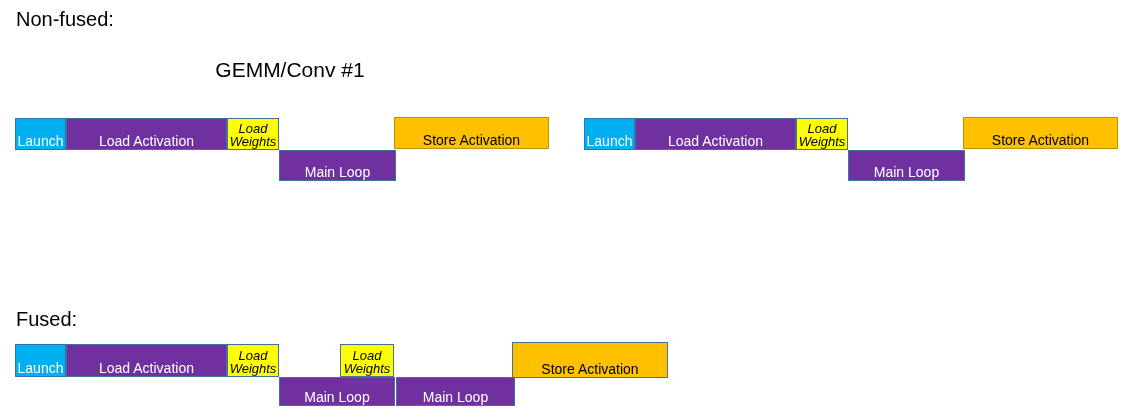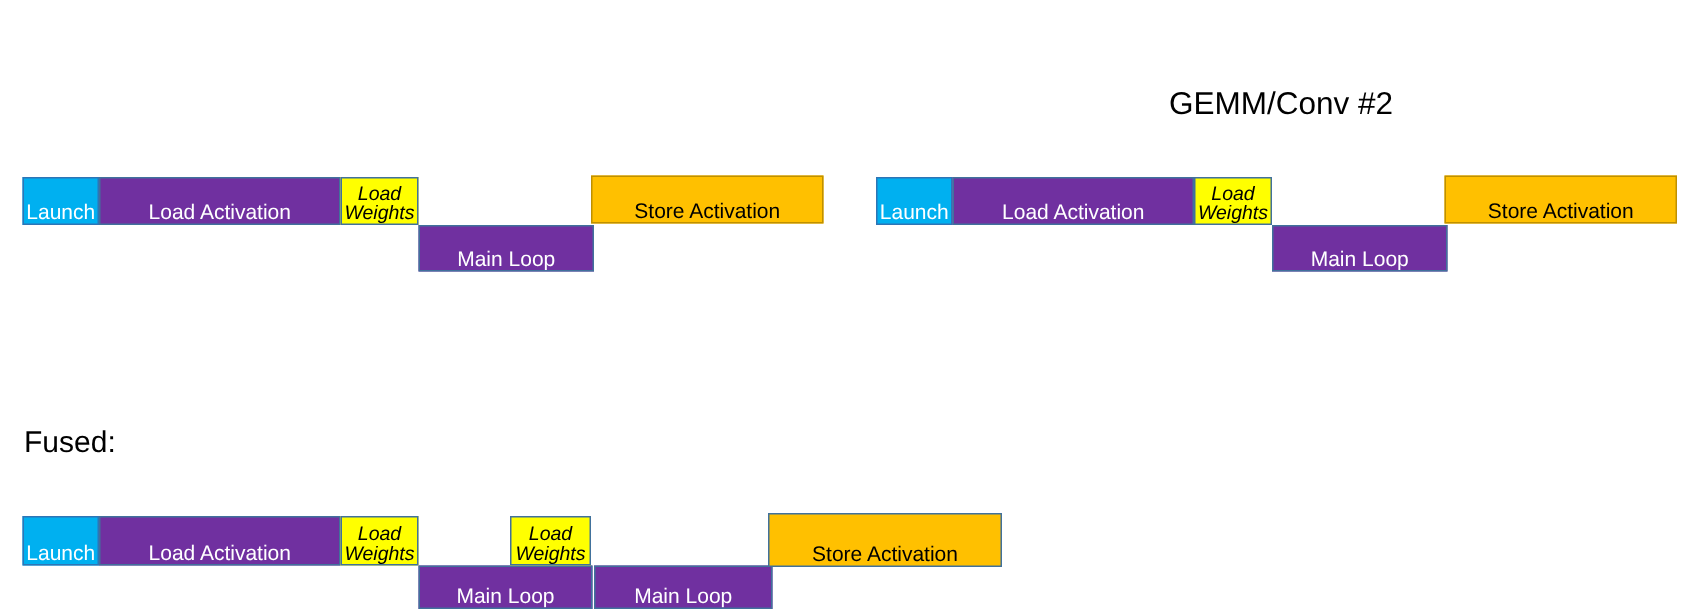--- a/index.html
+++ b/index.html
@@ -41,25 +41,26 @@
     font-size:13px;
     padding:0 1px;
     font-style:italic;
   }
 </style>
 </head>
 <body>
 
 <div class="canvas">
 
+  <div class="section-label" style="left:16px; top:8px;">Non-fused:</div>
+
+  <div class="group-title" style="left:200px; top:58px; width:180px;">GEMM/Conv #1</div>
 
 
-  <div class="group-title" style="left:764px; top:58px; width:180px;">GEMM/Conv #2</div>
-
-  <div class="section-label" style="left:16px; top:284px;">Fused:</div>
+  <div class="section-label" style="left:16px; top:308px;">Fused:</div>
 
   <div>
       <div class="block" style="left: 15px; top: 118px; width: 51px; height: 32px; background: rgb(0, 176, 240); border-color: rgb(46, 117, 182); color: rgb(255, 255, 255);">
         <span>Launch</span>
       </div>
       <div class="block" style="left: 66px; top: 118px; width: 161px; height: 32px; background: rgb(112, 48, 160); border-color: rgb(65, 113, 156); color: rgb(255, 255, 255);">
         <span>Load Activation</span>
       </div>
       <div class="block wrap" style="left: 227px; top: 118px; width: 52px; height: 32px; background: rgb(255, 255, 0); border-color: rgb(65, 113, 156); color: rgb(0, 0, 0);">
         <span>Load Weights</span>

